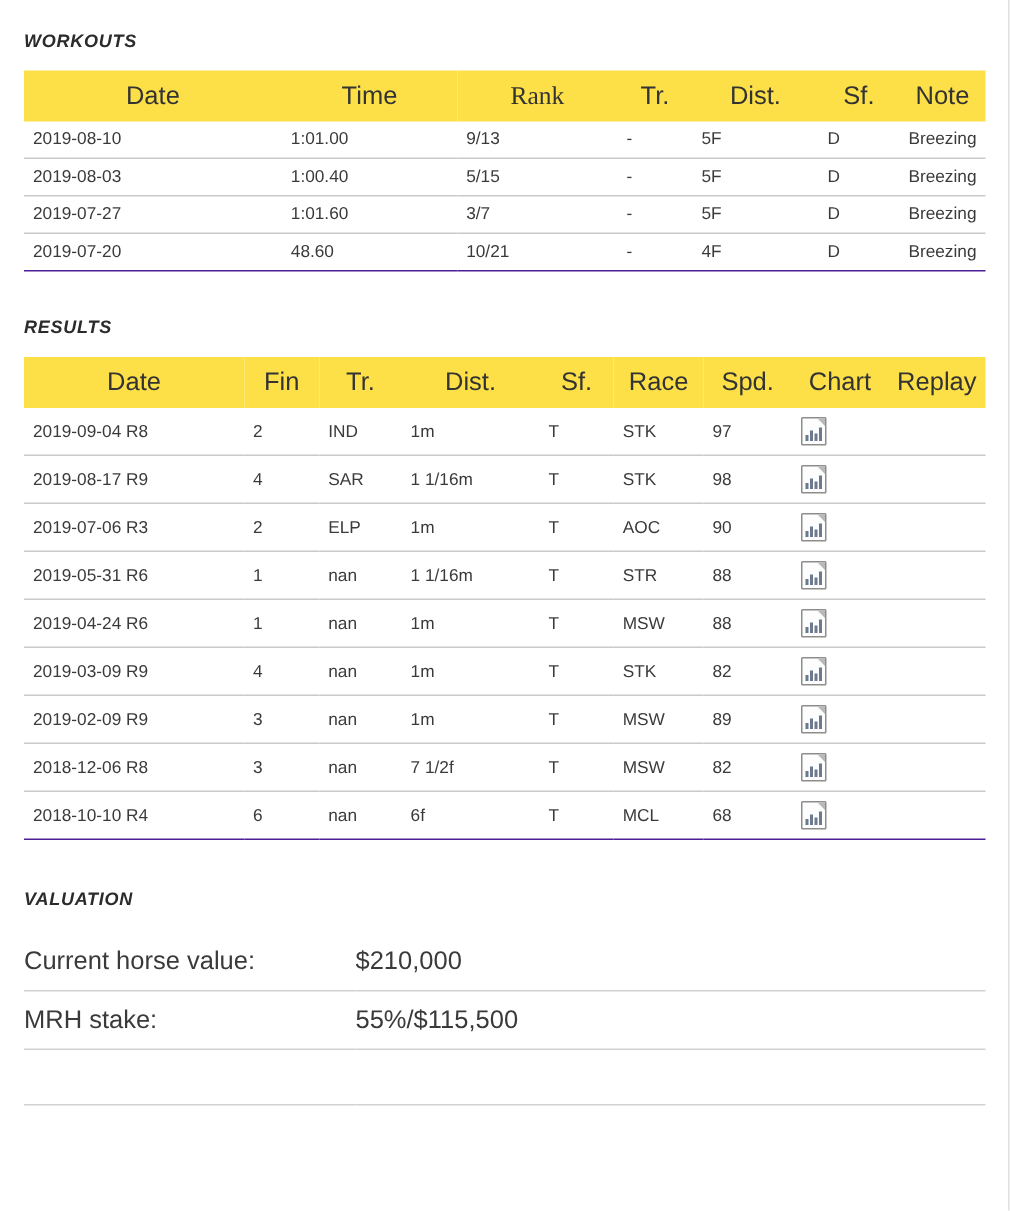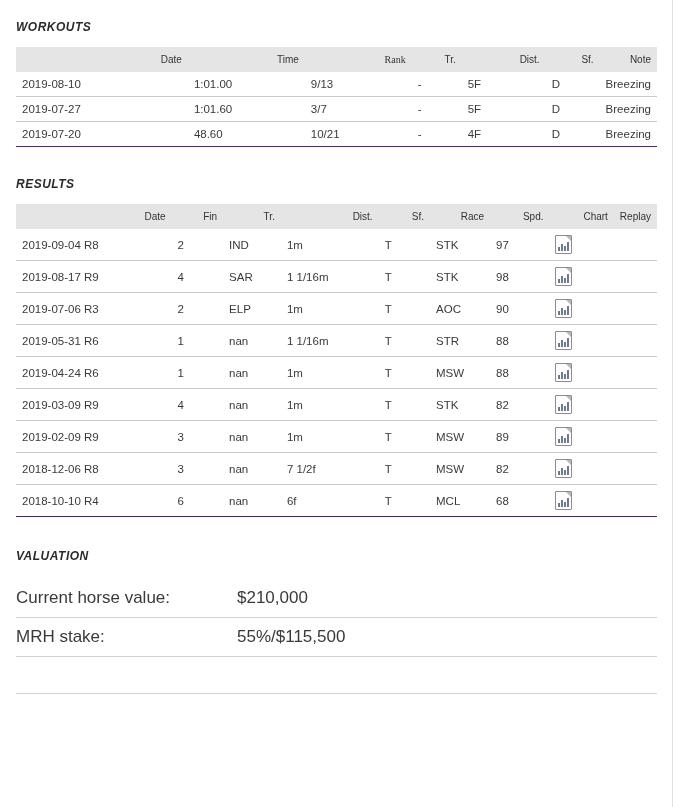--- a/index.html
+++ b/index.html
@@ -43,26 +43,26 @@
   .sec-valuation { padding-top: 32px; }
   .sec-offering  { padding-top: 30px; }
 
   table.grid {
     width: 100%;
     border-collapse: collapse;
     font-size: 11.5px;
     margin-top: 13px;
   }
   table.grid thead th {
-    background: #e5e5e5;
-    text-align: right;
+    background: #fde047;
+    text-align: center;
     font-weight: normal;
     color: #333;
     padding: 7px 6px 7px 6px;
-    font-size: 10px;
+    font-size: 17px;
     white-space: nowrap;
   }
   table.grid tbody td {
     padding: 6px 6px 6px 6px;
     border-bottom: 1px solid #c9c9c9;
     color: #3a3a3a;
     white-space: nowrap;
     vertical-align: middle;
   }
   table.grid tbody tr:last-child td {
@@ -181,20 +181,29 @@
         <tr>
           <td>2019-08-10</td>
           <td>1:01.00</td>
           <td>9/13</td>
           <td>-</td>
           <td>5F</td>
           <td>D</td>
           <td>Breezing</td>
         </tr>
         <tr>
+          <td>2019-08-03</td>
+          <td>1:00.40</td>
+          <td>5/15</td>
+          <td>-</td>
+          <td>5F</td>
+          <td>D</td>
+          <td>Breezing</td>
+        </tr>
+        <tr>
           <td>2019-07-27</td>
           <td>1:01.60</td>
           <td>3/7</td>
           <td>-</td>
           <td>5F</td>
           <td>D</td>
           <td>Breezing</td>
         </tr>
         <tr>
           <td>2019-07-20</td>

